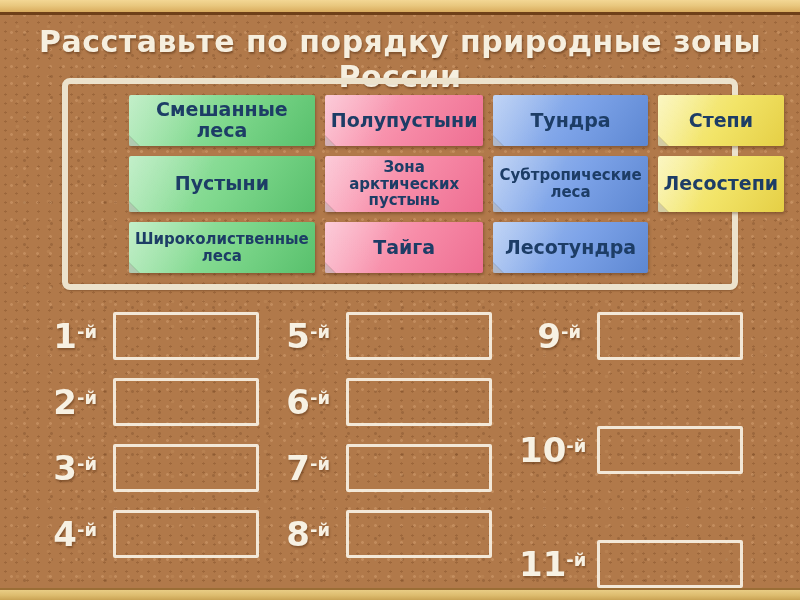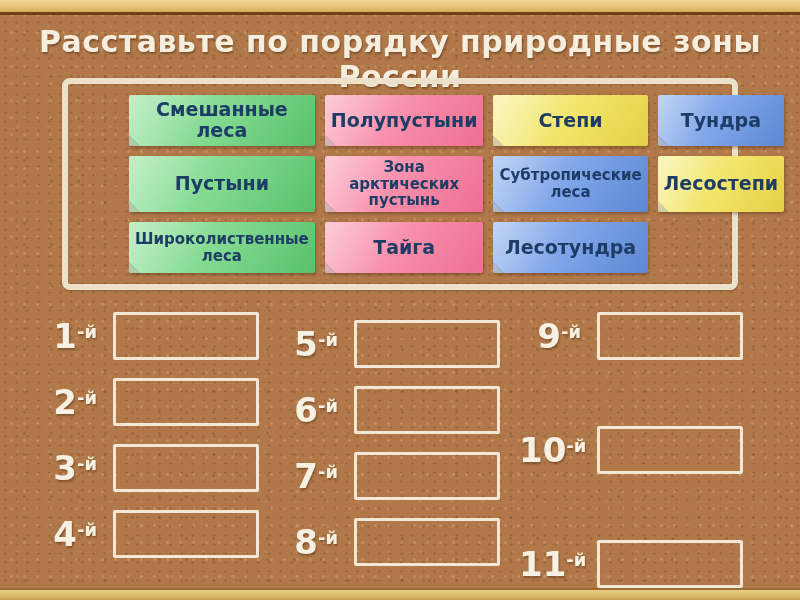--- a/index.html
+++ b/index.html
@@ -69,21 +69,21 @@
                  linear-gradient(125deg,#a9e8b2 0%,#7fd88d 52%,#58c06c 100%);margin-left:48px; }
   .note.pink   { background:linear-gradient(115deg, rgba(255,255,255,0.30), rgba(255,255,255,0) 42%),
                  linear-gradient(125deg,#fbb5c8 0%,#f78ca8 52%,#ee6e92 100%); }
   .note.blue   { background:linear-gradient(115deg, rgba(255,255,255,0.30), rgba(255,255,255,0) 42%),
                  linear-gradient(125deg,#a6c2f1 0%,#7da3e8 52%,#5d87d2 100%); }
   .note.yellow { background:linear-gradient(115deg, rgba(255,255,255,0.35), rgba(255,255,255,0) 42%),
                  linear-gradient(125deg,#f9f2a2 0%,#f2e468 52%,#e5cf45 100%); }
 
   .slot-col { position:absolute; top:312px; display:flex; flex-direction:column; }
   .slot-col.c1 { left:35px; }
-  .slot-col.c2 { left:276px;margin-top:8px; }
+  .slot-col.c2 { left:268px; }
   .slot-col.c3 { left:519px;gap:48px; }
 
   .slot { display:flex; align-items:center; margin-bottom:18px; height:48px; }
   .slot-label {
     width:62px; text-align:right; margin-right:16px;
     color:#f7f1e3; font-weight:bold; font-size:34px; line-height:1;
     text-shadow:1px 2px 2px rgba(70,35,10,0.40);
     white-space:nowrap;
   }
   .slot-label sup { font-size:18px; vertical-align:10px; letter-spacing:0; }
@@ -100,25 +100,25 @@
 
   <h1 class="title">Расставьте по порядку природные зоны России</h1>
 
   <div class="tray">
     <div class="note green">
         <span>Смешанные леса</span>
       </div>
     <div class="note pink">
         <span>Полупустыни</span>
       </div>
+    <div class="note blue">
+        <span>Тундра</span>
+      </div>
     <div class="note yellow">
         <span>Степи</span>
-      </div>
-    <div class="note blue">
-        <span>Тундра</span>
       </div>
     <div class="note green">
         <span>Пустыни</span>
       </div>
     <div class="note pink small">
         <span>Зона арктических пустынь</span>
       </div>
     <div class="note blue small">
         <span>Субтропические леса</span>
       </div>

